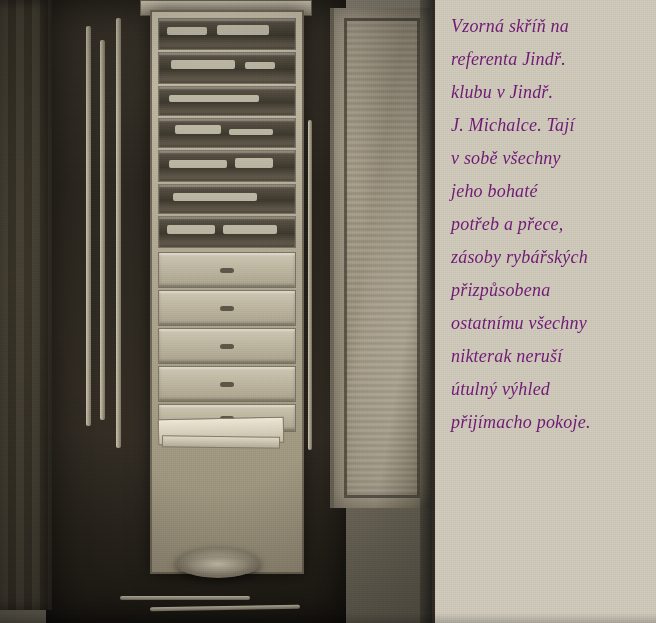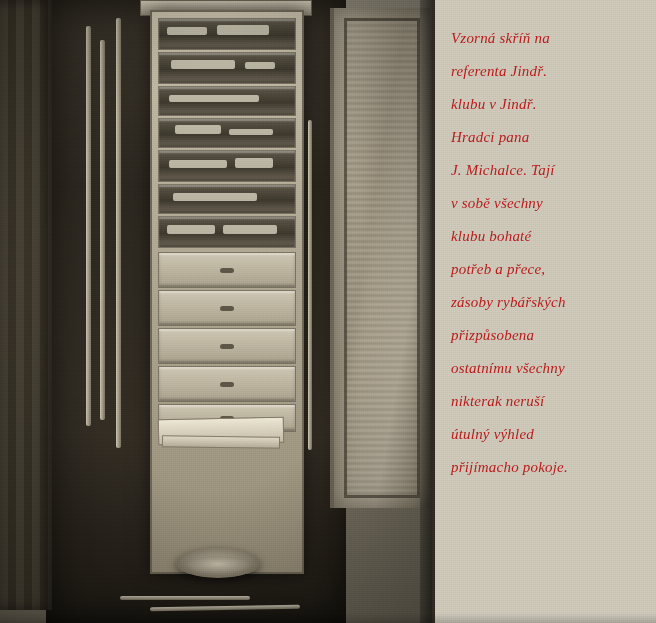--- a/index.html
+++ b/index.html
@@ -186,25 +186,24 @@
     position:absolute; inset:0;
     background-image:
       repeating-linear-gradient(0deg, rgba(0,0,0,0.02) 0 1px, rgba(255,255,255,0.03) 1px 2px),
       repeating-linear-gradient(90deg, rgba(0,0,0,0.02) 0 1px, rgba(255,255,255,0.025) 1px 2px);
     pointer-events:none;
   }
   .caption {
     position: relative;
     font-family: "Liberation Serif", serif;
     font-style: italic;
-    font-size: 15px;
+    font-size: 18px;
     line-height: 33px;
-    color: #b91c1c;
+    color: #701a75;
     letter-spacing: .2px;
-    margin-top: 12px;
   }
   .caption .line {
     white-space: pre;
   }
   
   .bottom-edge {
     position:absolute; left:0; bottom:0; width:656px; height:10px;
     background: linear-gradient(180deg, rgba(0,0,0,0) 0%, rgba(0,0,0,.18) 100%);
     pointer-events:none;
   }
@@ -286,24 +285,23 @@
     <div class="grain"></div>
     <div class="vignette"></div>
   </div>
 
   <div class="caption-col">
     <div class="grain2"></div>
     <div class="caption">
       <div class="line">Vzorná skříň na</div>
       <div class="line">referenta Jindř.</div>
       <div class="line">klubu v Jindř.</div>
-      <div class="line">Hradci pana</div>
       <div class="line">J. Michalce. Tají</div>
       <div class="line">v sobě všechny</div>
-      <div class="line">klubu bohaté</div>
+      <div class="line">jeho bohaté</div>
       <div class="line">potřeb a přece,</div>
       <div class="line">zásoby rybářských</div>
       <div class="line">přizpůsobena</div>
       <div class="line">ostatnímu všechny</div>
       <div class="line">nikterak neruší</div>
       <div class="line">útulný výhled</div>
       <div class="line">přijímacho pokoje.</div>
     </div>
   </div>
 

